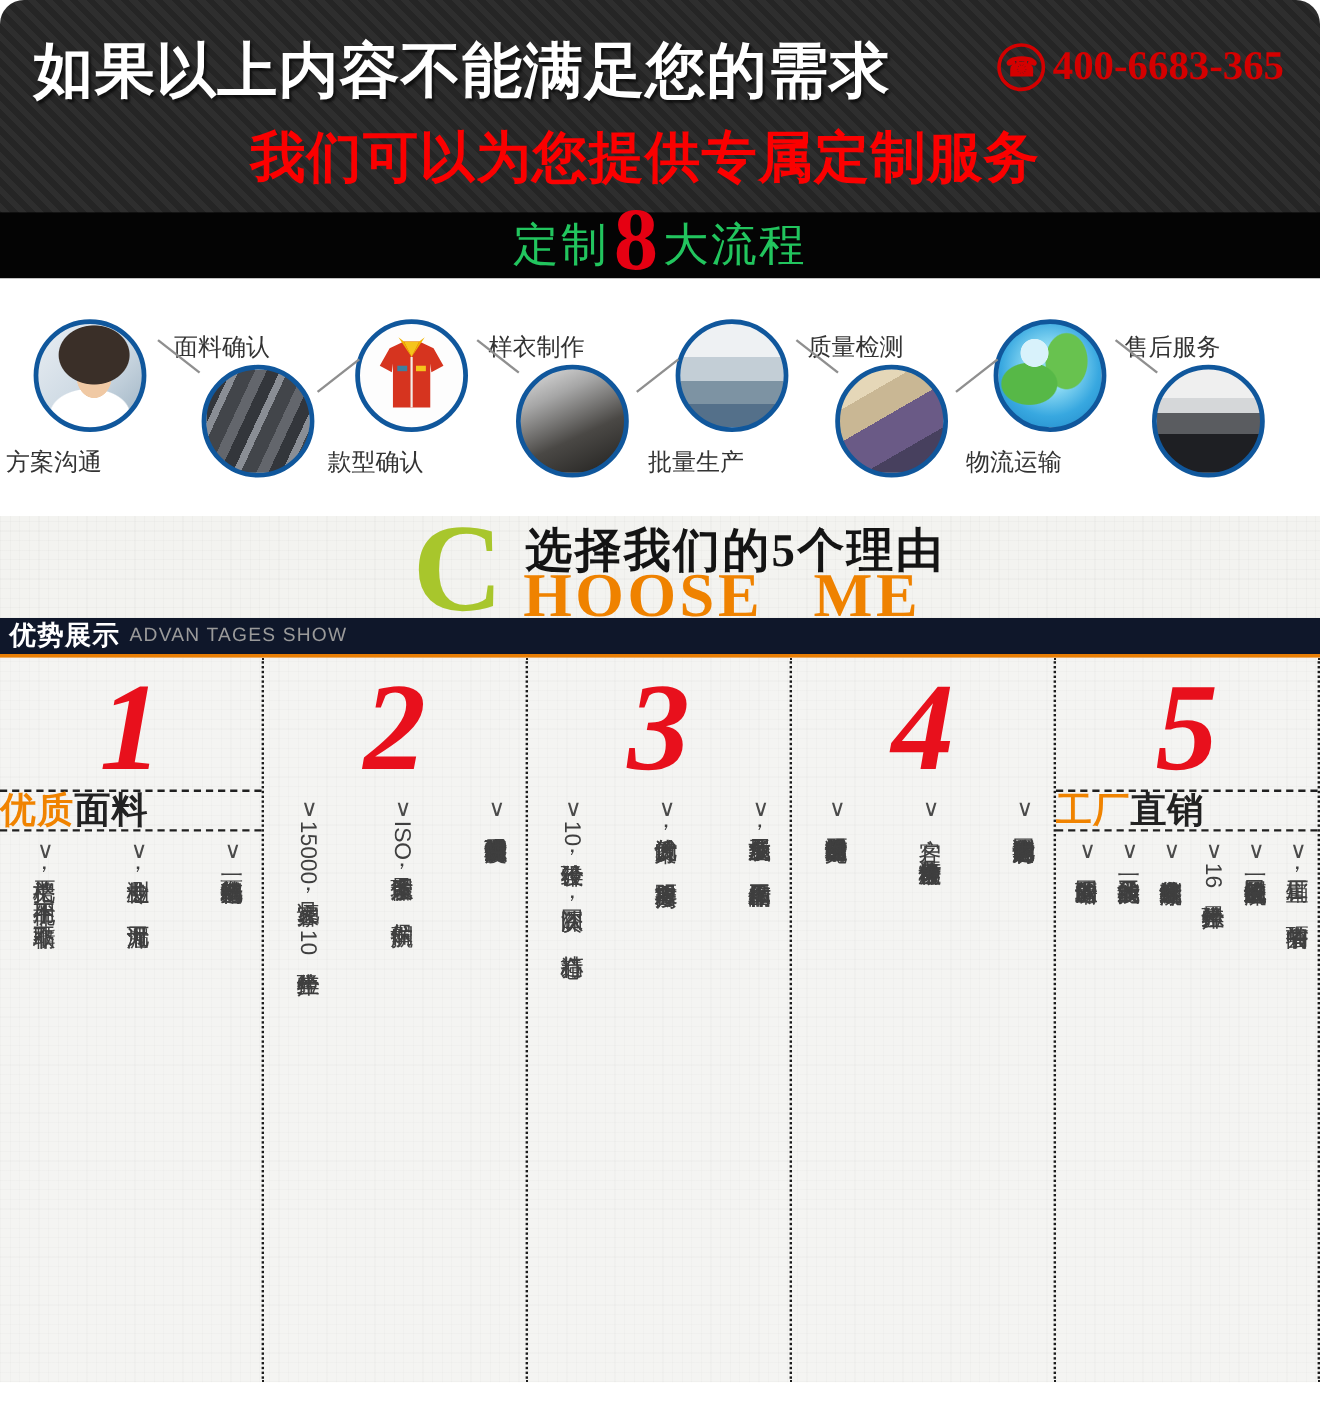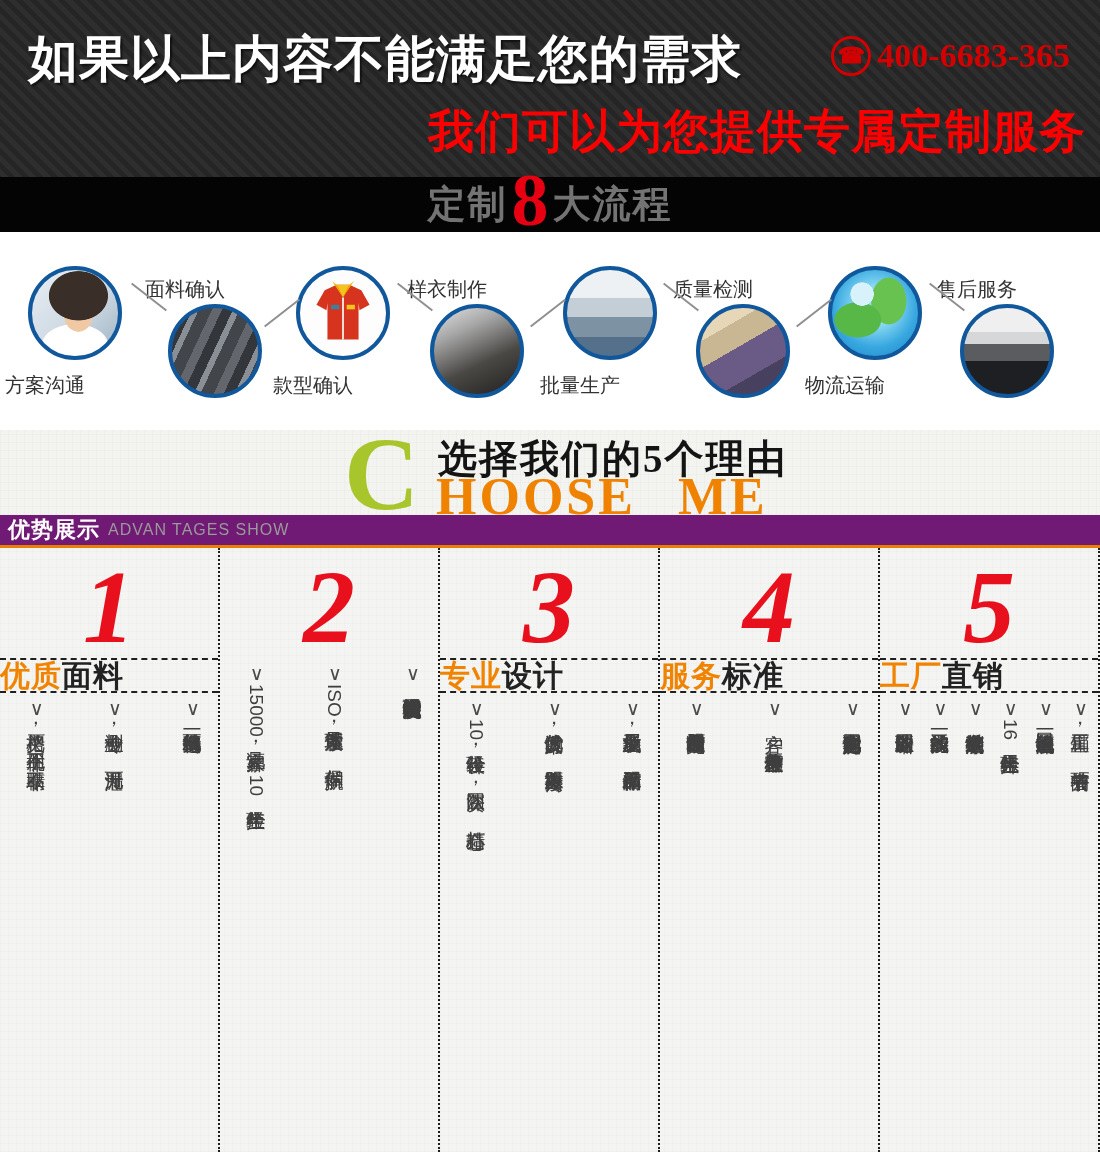--- a/index.html
+++ b/index.html
@@ -1,27 +1,27 @@
 <!DOCTYPE html>
 <html><head>
 <meta charset="utf-8">
 <style>
   html,body{margin:0;padding:0;background:#fff;}
-  .page{width:1100px;height:1176px;position:relative;font-family:"Liberation Sans",sans-serif;overflow:hidden;background:#fff;}
+  .page{width:1100px;height:1176px;position:relative;font-family:"Liberation Sans",sans-serif;overflow:hidden;background:#fff;border-radius:20px;}
 
   
   .banner{height:232px;background:repeating-linear-gradient(45deg,#2e2e2e 0 5px,#252525 5px 10px);position:relative;}
   .banner-row1{display:flex;align-items:flex-start;padding:26px 30px 0 28px;}
   .banner-line1{color:#fff;font-size:50px;font-weight:bold;letter-spacing:1px;text-shadow:2px 2px 2px rgba(0,0,0,.6);white-space:nowrap;}
   .phone{margin-left:auto;display:flex;align-items:center;margin-top:10px;}
   .phone-icon{width:34px;height:34px;border:3px solid #d40000;border-radius:50%;color:#d40000;font-size:22px;line-height:34px;text-align:center;font-weight:bold;}
   .phone-num{color:#d40000;font-family:"Liberation Serif",serif;font-weight:bold;font-size:34px;margin-left:6px;letter-spacing:0;white-space:nowrap;}
-  .banner-line2{color:#fb0000;font-size:46px;font-weight:bold;text-align:right;padding-right:14px;margin-top:8px;letter-spacing:1px;white-space:nowrap;}
+  .banner-line2{color:#fb0000;font-size:46px;font-weight:bold;text-align:center;padding-right:25px;margin-top:8px;letter-spacing:1px;white-space:nowrap;}
   .strip{position:absolute;left:0;right:0;bottom:0;height:55px;background:#040404;display:flex;align-items:center;justify-content:center;}
-  .strip-prefix,.strip-suffix{color:#737373;font-size:38px;font-weight:bold;letter-spacing:2px;}
+  .strip-prefix,.strip-suffix{color:#22c55e;font-size:38px;font-weight:normal;letter-spacing:2px;}
   .strip-big{color:#e60012;font-size:74px;font-weight:bold;line-height:55px;margin:0 4px;position:relative;top:-4px;font-family:"Liberation Serif",serif;}
 
   
   .process{position:relative;height:198px;background:#fff;}
   .pstep{position:absolute;width:94px;}
   .pcircle{position:absolute;left:0;width:94px;height:94px;border-radius:50%;border:4px solid #10579c;box-sizing:border-box;overflow:hidden;}
   .hi .pcircle{top:34px;} .lo .pcircle{top:72px;}
   .plabel{position:absolute;width:140px;left:-23px;text-align:left;font-size:20px;color:#333;}
   .hi .plabel{top:140px;} .lo .plabel{top:44px;}
   .conn{position:absolute;width:44px;border-top:2px solid #8f8f8f;}
@@ -36,21 +36,21 @@
   .ph-globe{background:radial-gradient(circle 12px at 35% 28%,#d8f2fb 95%,rgba(0,0,0,0)),radial-gradient(ellipse 24px 18px at 30% 58%,#57b847 95%,rgba(0,0,0,0)),radial-gradient(ellipse 18px 24px at 66% 36%,#68c24f 95%,rgba(0,0,0,0)),radial-gradient(circle at 50% 42%,#8edbf4 0 28%,#38a8e0 62%,#1b82c4 100%);}
   .ph-team{background:linear-gradient(180deg,#efefef 0 28%,#d5d7d9 28% 42%,#5a5c60 42% 62%,#1e1f23 62%);}
 
   
   .choose{position:relative;height:85px;background:#f3f3f0;background-image:repeating-linear-gradient(0deg,rgba(0,0,0,.018) 0 1px,rgba(0,0,0,0) 1px 8px),repeating-linear-gradient(90deg,rgba(0,0,0,.018) 0 1px,rgba(0,0,0,0) 1px 8px);}
   .choose-c{position:absolute;left:344px;top:-8px;font-family:"Liberation Serif",serif;font-weight:bold;font-size:104px;line-height:104px;color:#a8c62c;}
   .choose-cn{position:absolute;left:438px;top:2px;font-family:Liberation Serif, serif;font-weight:bold;font-size:39px;color:#141414;letter-spacing:2px;white-space:nowrap;}
   .choose-en{position:absolute;left:436px;top:37px;font-family:"Liberation Serif",serif;font-weight:bold;font-size:52px;color:#ef8200;letter-spacing:3px;word-spacing:26px;white-space:nowrap;}
 
   
-  .adv-bar{height:30px;background:#701a75;display:flex;align-items:center;padding-left:8px;}
+  .adv-bar{height:30px;background:#0f172a;display:flex;align-items:center;padding-left:8px;}
   .adv-cn{color:#fff;font-size:22px;font-weight:bold;letter-spacing:1px;}
   .adv-en{color:#9a9a9a;font-size:16px;margin-left:8px;letter-spacing:1px;}
 
   
   .panel{height:604px;border-top:3px solid #e87e04;background:#f4f4f2;background-image:repeating-linear-gradient(0deg,rgba(0,0,0,.015) 0 1px,rgba(0,0,0,0) 1px 8px),repeating-linear-gradient(90deg,rgba(0,0,0,.015) 0 1px,rgba(0,0,0,0) 1px 8px);display:flex;}
   .reason{width:220px;box-sizing:border-box;border-right:2px dotted #1c1c1c;display:flex;flex-direction:column;}
   .reason-number{height:110px;line-height:118px;text-align:center;font-family:"Liberation Serif",serif;font-style:italic;font-weight:bold;font-size:104px;color:#e8101c;}
   .reason-title{height:31px;line-height:31px;border-top:2px dashed #202020;border-bottom:2px dashed #202020;text-align:left;font-size:30px;font-weight:bold;color:#222;letter-spacing:1px;}
   .reason-title .hi{color:#f08300;}
   .points{flex:1;writing-mode:vertical-rl;text-orientation:mixed;font-size:19px;line-height:1.06;color:#3f3f3f;padding:4px 16px 0 0;box-sizing:border-box;}
@@ -161,31 +161,29 @@
       <div class="reason-number">2</div>
       <div class="points sparse">
         <p><span class="pmark">∨</span><span>强大的生产能力科学灵活的生产管理制度知识供货</span></p>
         <p><span class="pmark">∨</span><span>ISO质量管理体系，　保驾护航</span></p>
         <p><span class="pmark">∨</span><span>15000家客户见证，　10年生产经验</span></p>
       </div>
     </div>
 
     <div class="reason">
       <div class="reason-number">3</div>
-      <div class="reason-title"><span class="hi">专业</span><span>设计</span></div>
       <div class="points sparse">
         <p><span class="pmark">∨</span><span>展示成功企业形象，　精工细作精品工作服</span></p>
         <p><span class="pmark">∨</span><span>优质的设计方案，　零距离对接服务</span></p>
         <p><span class="pmark">∨</span><span>10年设计经验，　资深团队，　精心打造</span></p>
       </div>
     </div>
 
     <div class="reason">
       <div class="reason-number">4</div>
-      <div class="reason-title"><span class="hi">服务</span><span>标准</span></div>
       <div class="points sparse">
         <p><span class="pmark">∨</span><span>定期客户调查优化客户回访能力</span></p>
         <p><span class="pmark">∨</span><span>客户　评价作为主要考核标准</span></p>
         <p><span class="pmark">∨</span><span>完整仔细严谨的售前中后服务白标准</span></p>
       </div>
     </div>
 
     <div class="reason">
       <div class="reason-number">5</div>
       <div class="reason-title"><span class="hi">工厂</span><span>直销</span></div>

